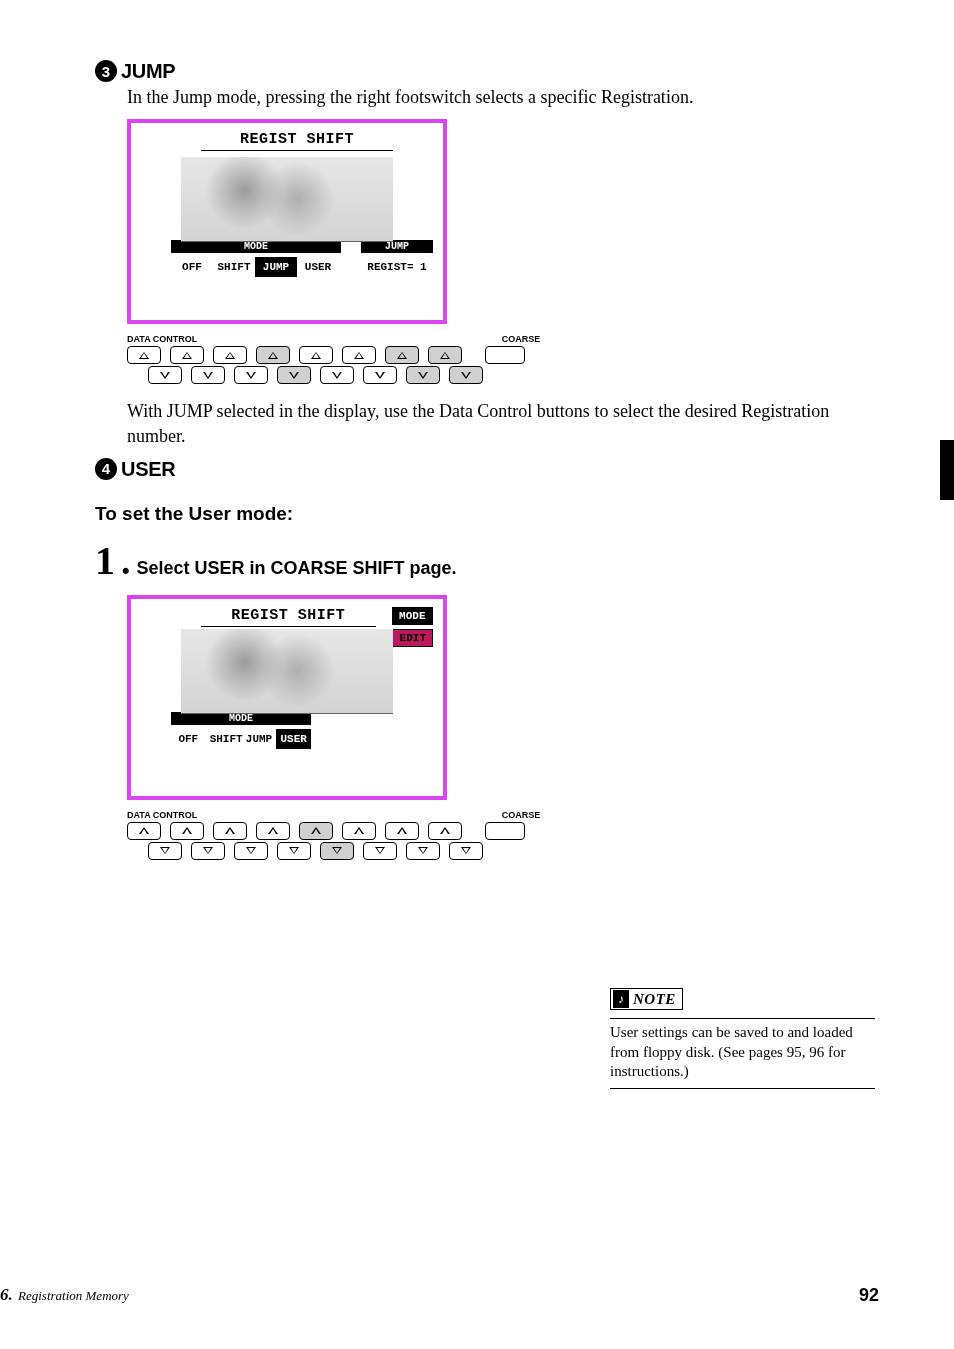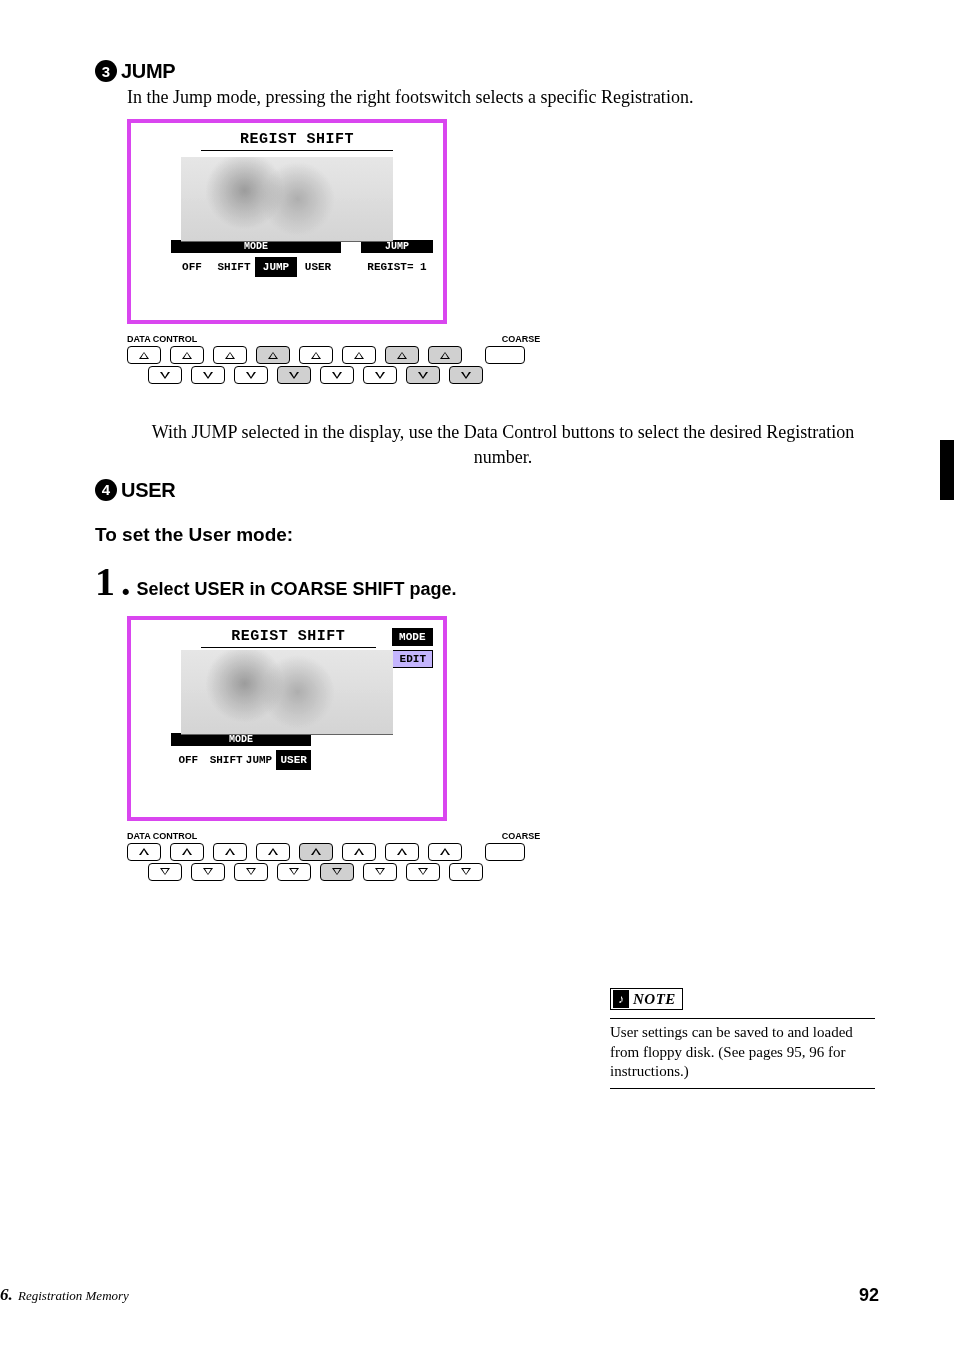--- a/index.html
+++ b/index.html
@@ -78,21 +78,21 @@
   }
   .lcd-tab {
     font-family: 'Courier New', monospace;
     font-weight: bold;
     font-size: 11px;
     padding: 2px 6px;
     border: 1px solid #000;
     text-align: center;
   }
   .lcd-tab.active { background: #000; color: #fff; }
-  .lcd-tab.inactive { background: #c4b5fd; color: #000; padding-left: 7px; }
+  .lcd-tab.inactive { background: #be185d; color: #000; padding-left: 7px; }
   .lcd-graphic {
     height: 85px;
     margin: 4px 40px 0 40px;
     background:
       radial-gradient(circle at 30% 40%, #999 0%, transparent 25%),
       radial-gradient(circle at 55% 50%, #aaa 0%, transparent 30%),
       linear-gradient(#ddd, #ccc);
     border-bottom: 1px solid #666;
     position: relative;
     filter: contrast(110%);
@@ -368,21 +368,21 @@
         </span>
       <span class="dc-btn shaded">
           <span class="tri-dn hollow"></span>
         </span>
       <span class="dc-btn shaded">
           <span class="tri-dn hollow"></span>
         </span>
     </div>
   </div>
 
-  <div class="body-text body-indent" style="margin-top:36px;text-align:center;">With JUMP selected in the display, use the Data Control buttons to select the desired Registration number.</div>
+  <div class="body-text body-indent" style="margin-top:15px;">With JUMP selected in the display, use the Data Control buttons to select the desired Registration number.</div>
 
   <div class="heading-row">
     <span class="numcirc">4</span>
     <span class="heading-title">USER</span>
   </div>
 
   <div class="section-title">To set the User mode:</div>
 
   <div class="step-row">
     <span class="big-step">1</span>

